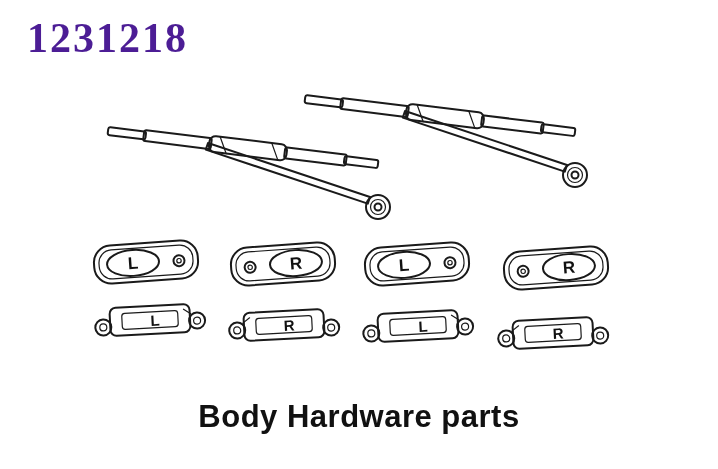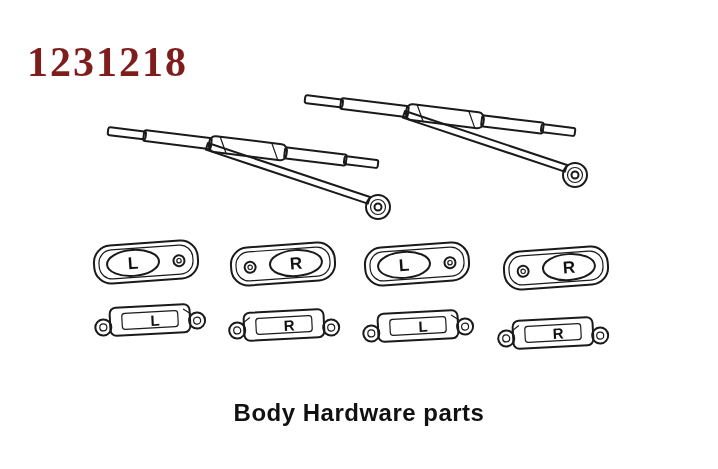--- a/index.html
+++ b/index.html
@@ -10,31 +10,30 @@
     font-family:"Liberation Sans", sans-serif;
     overflow:hidden;
   }
   .part-number {
     position:absolute;
     top:14px; left:27px;
     font-family:"Liberation Serif", serif;
     font-weight:bold;
     font-size:42px;
     letter-spacing:2px;
-    color:#7f1d1d;
-    margin-top:24px;
+    color:#4c1d95;
   }
   .caption {
     position:absolute;
     top:399px; left:0;
     width:100%;
     text-align:center;
     font-family:"Liberation Sans", sans-serif;
     font-weight:bold;
-    font-size:24px;
+    font-size:31px;
     letter-spacing:0.5px;
     color:#111111;
   }
   svg.diagram { position:absolute; top:0; left:0; }
   .outline  { fill:none; stroke:#1a1a1a; stroke-width:2;   stroke-linejoin:round; stroke-linecap:round; }
   .thinline { fill:none; stroke:#1a1a1a; stroke-width:1.2; stroke-linejoin:round; stroke-linecap:round; }
   .part-letter {
     font-family:"Liberation Sans", sans-serif;
     font-weight:bold;
     font-size:17px;

